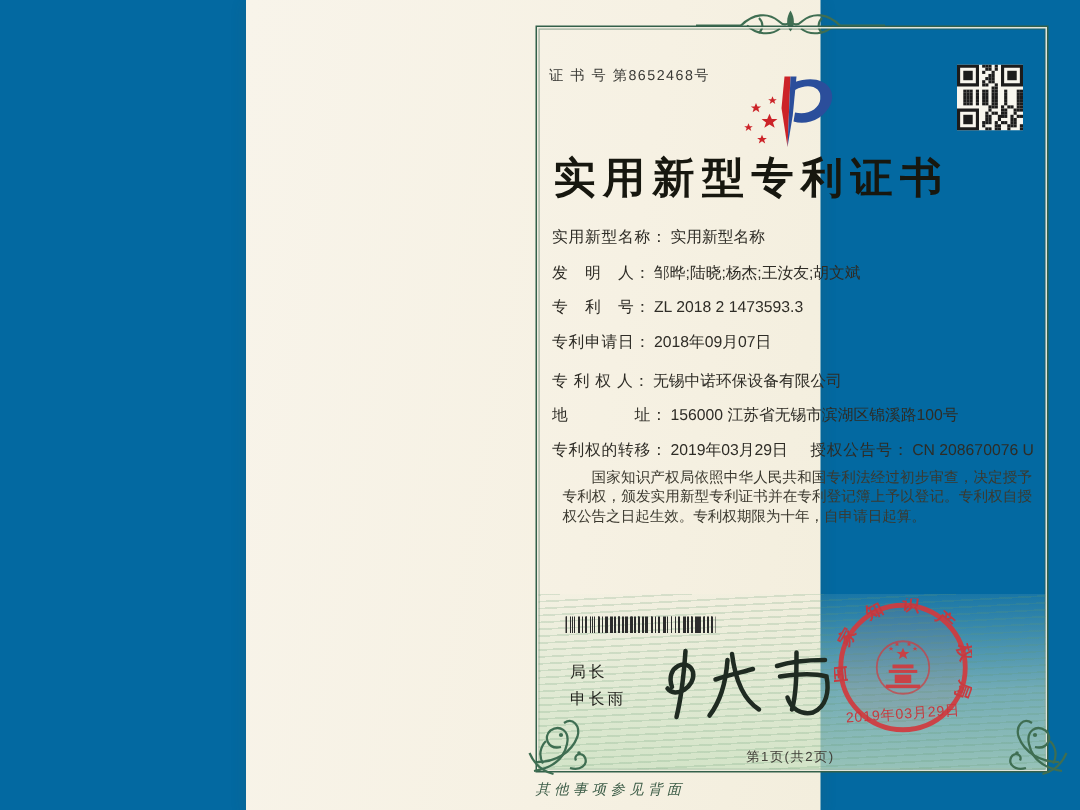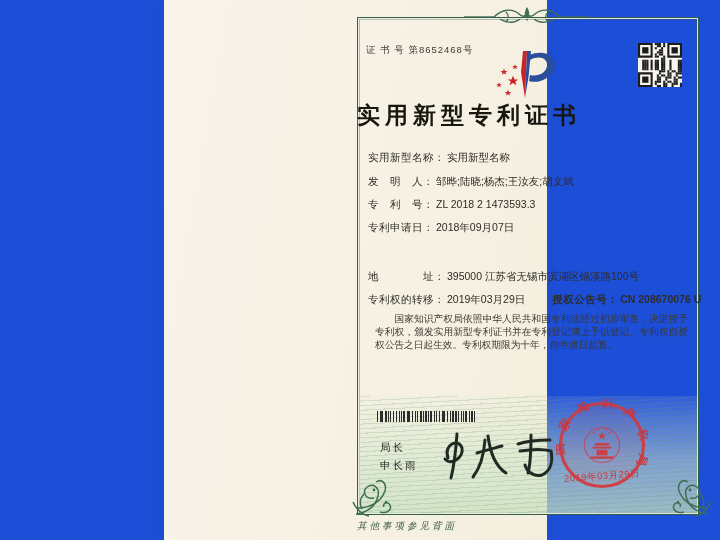--- a/index.html
+++ b/index.html
@@ -1,37 +1,37 @@
 <!DOCTYPE html>
 <html><head>
 <meta charset="utf-8">
 <style>
   html,body{margin:0;padding:0;background:#ffffff;}
   .stage{position:relative;width:720px;height:540px;overflow:hidden;
-         background:#1d4ed8;font-family:"Liberation Sans",sans-serif;}
+         background:#0369a1;font-family:"Liberation Sans",sans-serif;}
   .paper{position:absolute;left:164px;top:0;width:383px;height:540px;
          background:linear-gradient(100deg,#f8f4ea 0%,#f6f1e3 60%,#f3eedd 100%);
          box-shadow:0 2px 10px rgba(80,75,55,.15);}
   .frame{position:absolute;left:193px;top:17px;width:340px;height:496px;
          border:1.6px solid #33604a;
          box-shadow:inset 0 0 0 1px rgba(247,243,230,.9), inset 0 0 0 1.8px rgba(51,96,74,.45);}
   .band{position:absolute;left:1px;right:1px;bottom:1px;height:117px;
         background:
           repeating-linear-gradient(177deg, rgba(96,152,110,.20) 0 1.1px, rgba(255,255,255,0) 1.1px 4.6px),
           linear-gradient(180deg, rgba(222,236,215,.10) 0%, rgba(208,228,200,.55) 55%, rgba(200,224,192,.75) 100%);}
   .certno{position:absolute;left:202px;top:44px;font-size:9.5px;letter-spacing:1px;color:#3a3a36;}
   .logo{position:absolute;left:326px;top:46px;}
   .qr{position:absolute;left:474px;top:43px;}
-  .title{position:absolute;left:193px;top:100px;width:288px;text-align:left;
+  .title{position:absolute;left:193px;top:100px;width:288px;text-align:center;
          font-family:"Liberation Serif","DejaVu Serif",serif;font-weight:700;
-         font-size:23px;letter-spacing:5px;color:#17170f;}
+         font-size:28px;letter-spacing:5px;color:#17170f;}
   .frow{position:absolute;left:204px;width:324px;font-size:10.5px;color:#2e2c26;white-space:nowrap;}
   .frow .lab{letter-spacing:.5px;}
   .frow .val{margin-left:2px;}
-  .pair2{margin-left:24px;font-weight:bold;}
+  .pair2{margin-left:12px;}
   .paras{position:absolute;left:211px;top:313px;width:313px;font-size:9.7px;
          line-height:12.9px;color:#3b392f;text-align:justify;}
   .paras p{margin:0 0 3px 0;text-indent:2em;}
   .barcode{position:absolute;left:213px;top:411px;width:100px;height:11px;
         background:
           repeating-linear-gradient(90deg,#2c2c2c 0 1px,rgba(0,0,0,0) 1px 2.7px),
           repeating-linear-gradient(90deg,#2c2c2c 0 .9px,rgba(0,0,0,0) .9px 4.4px);}
   .dirlab{position:absolute;left:216px;top:441px;font-size:10.5px;letter-spacing:2px;color:#23231e;}
   .dirname{position:absolute;left:216px;top:459px;font-size:10.5px;letter-spacing:2px;color:#23231e;}
   .sig{position:absolute;left:266px;top:428px;}
@@ -261,22 +261,25 @@
     </div>
     <div class="frow" style="top:175px">
       <span class="lab">发　明　人：</span><span class="val">邹晔;陆晓;杨杰;王汝友;胡文斌</span>
     </div>
     <div class="frow" style="top:198px">
       <span class="lab">专　利　号：</span><span class="val">ZL 2018 2 1473593.3</span>
     </div>
     <div class="frow" style="top:221px">
       <span class="lab">专利申请日：</span><span class="val">2018年09月07日</span>
     </div>
+    <div class="frow" style="top:247px">
+      <span class="lab">专 利 权 人：</span><span class="val">无锡中诺环保设备有限公司</span>
+    </div>
     <div class="frow" style="top:270px">
-      <span class="lab">地　　　　址：</span><span class="val">395000 江苏省无锡市滨湖区锦溪路100号</span>
+      <span class="lab">地　　　　址：</span><span class="val">156000 江苏省无锡市滨湖区锦溪路100号</span>
     </div>
     <div class="frow" style="top:293px">
       <span><span class="lab">专利权的转移：</span><span class="val">2019年03月29日</span></span>
       <span class="pair2"><span class="lab">授权公告号：</span><span class="val">CN 208670076 U</span></span>
     </div>
 
     <div class="paras">
       <p>国家知识产权局依照中华人民共和国专利法经过初步审查，决定授予专利权，颁发实用新型专利证书并在专利登记簿上予以登记。专利权自授权公告之日起生效。专利权期限为十年，自申请日起算。</p>
     </div>
 
@@ -312,17 +315,18 @@
         <use href="#star" transform="translate(4,-15.5) scale(1.6)"></use>
         <use href="#star" transform="translate(8,-12.5) scale(1.6)"></use>
         <rect x="-7" y="-2" width="14" height="2.6"></rect>
         <rect x="-9.5" y="1.6" width="19" height="2"></rect>
         <rect x="-5.5" y="4.8" width="11" height="5.6"></rect>
         <rect x="-11.5" y="11.4" width="23" height="2.4"></rect>
       </g>
     </svg>
     <div class="sealdate">2019年03月29日</div>
 
+    <div class="pageno">第1页(共2页)</div>
 
     <div class="backnote">其他事项参见背面</div>
 
   </div>
 </div>
 
 </body></html>

